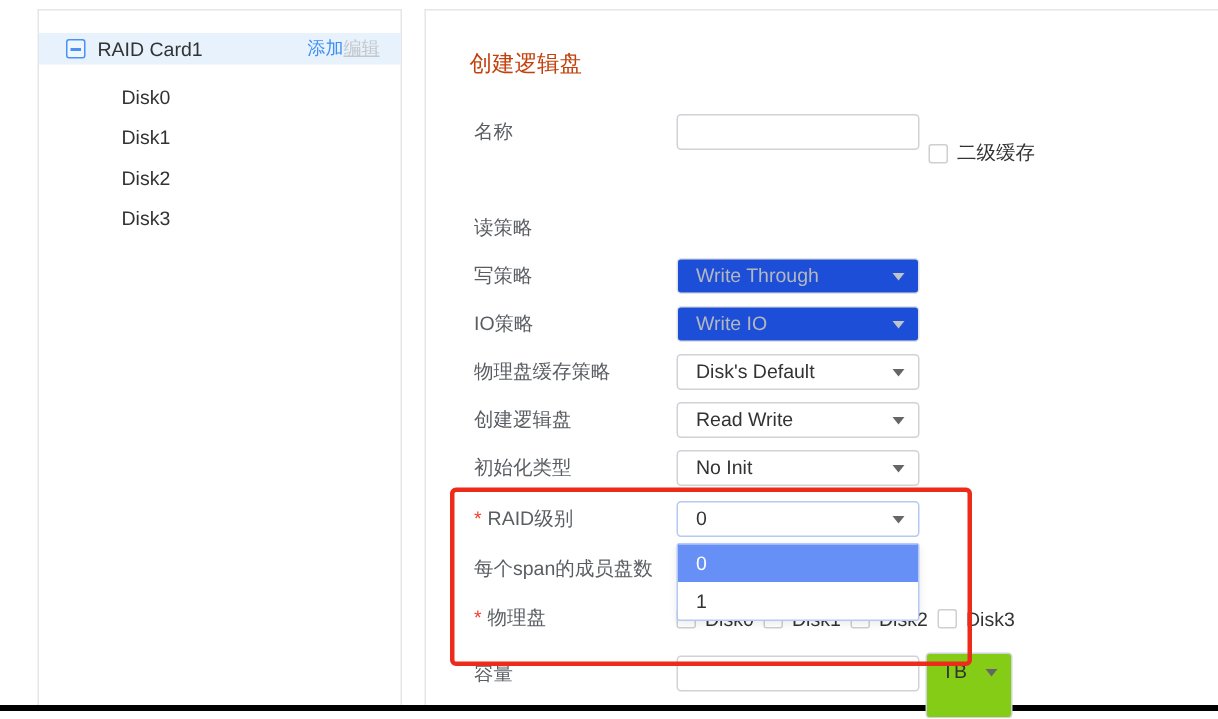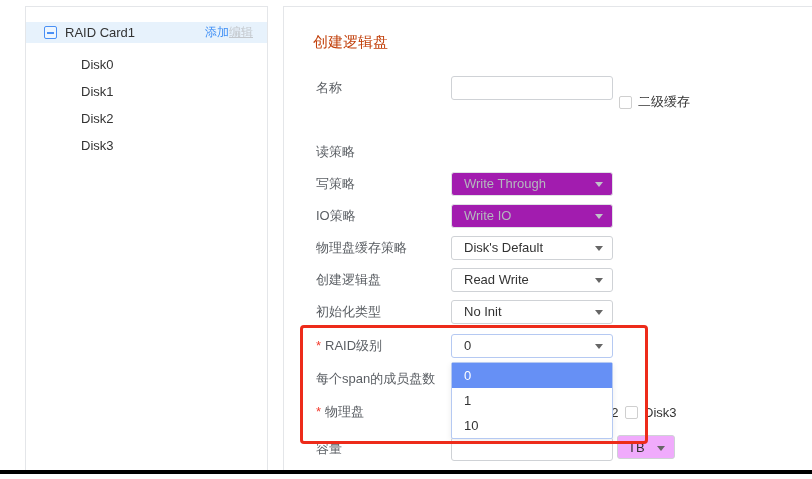--- a/index.html
+++ b/index.html
@@ -34,41 +34,41 @@
   .frow { position:absolute; left:0; width:100%; height:24px; }
   .flabel { position:absolute; left:32px; top:0; line-height:24px; color:#5a5e63; white-space:nowrap; }
   .req { color:#f23c2e; margin-right:4px; }
   .ctl { position:absolute; left:167px; top:0; width:162px; height:24px;
     border:1px solid #cfd2d6; border-radius:3px; background:#fff; line-height:22px;
     padding:0 22px 0 12px; color:#333; z-index:10; }
   .ctl.input { padding:0 8px; }
   .sel-arrow { position:absolute; right:9px; top:9px; width:0; height:0;
     border-left:4.5px solid transparent; border-right:4.5px solid transparent;
     border-top:5px solid #666; }
-  .ctl.disabled { background:#a21caf; border-color:#e0e2e5; color:#b4b8bd; }
+  .ctl.disabled { background:#1d4ed8; border-color:#e0e2e5; color:#b4b8bd; }
   .ctl.disabled .sel-arrow { border-top-color:#c0c3c8; }
   .ctl.open-border { border-color:#b5c9f2; }
 
   .checkbox { width:13px; height:13px; border:1px solid #cfcfcf; border-radius:2px;
     background:#fff; display:inline-block; }
   .side-check { position:absolute; left:335px; top:5px; display:flex; align-items:center; gap:6px;margin-top:12px; }
   .side-check .cb-label { color:#333; }
 
   .cb-group-item { position:absolute; top:5px; display:flex; align-items:center; gap:6px; z-index:5; }
 
   
   .dropdown-list { position:absolute; left:167px; top:355px; width:162px;
     background:#fff; border:1px solid #b5c9f2; border-radius:2px; z-index:30;
     box-shadow:0 2px 6px rgba(0,0,0,0.08); }
   .dropdown-item { height:25px; line-height:25px; padding-left:12px; color:#333; cursor:pointer; }
   .dropdown-item.active { background:#6690f5; color:#fff; }
 
   
-  .unit-sel { position:absolute; left:333px; top:-2px; width:58px; height:24px;
-    border:1px solid #cfd2d6; border-radius:3px; background:#f0abfc; line-height:24px;
+  .unit-sel { position:absolute; left:333px; top:-2px; width:58px; height:44px;
+    border:1px solid #cfd2d6; border-radius:3px; background:#84cc16; line-height:24px;
     padding-left:10px; z-index:10; }
   .unit-sel .sel-arrow { top:10px; }
 
   
   .red-rect { position:absolute; left:300px; top:325px; width:348px; height:119px;
     border:3px solid #ed2b1a; border-radius:4px; z-index:50; pointer-events:none; }
 
   .black-bar { position:absolute; left:0; top:470px; width:812px; height:4px; background:#000; }
 </style>
 </head>
@@ -187,21 +187,20 @@
       <div class="ctl input"></div>
       <div class="unit-sel">
         <span>TB</span>
         <span class="sel-arrow"></span>
       </div>
     </div>
 
     <div class="dropdown-list">
       <div class="dropdown-item active">0</div>
       <div class="dropdown-item">1</div>
-      <div class="dropdown-item">10</div>
     </div>
 
   </div>
 
   <div class="red-rect"></div>
 
   <div class="black-bar"></div>
 </div>
 
 </body></html>

